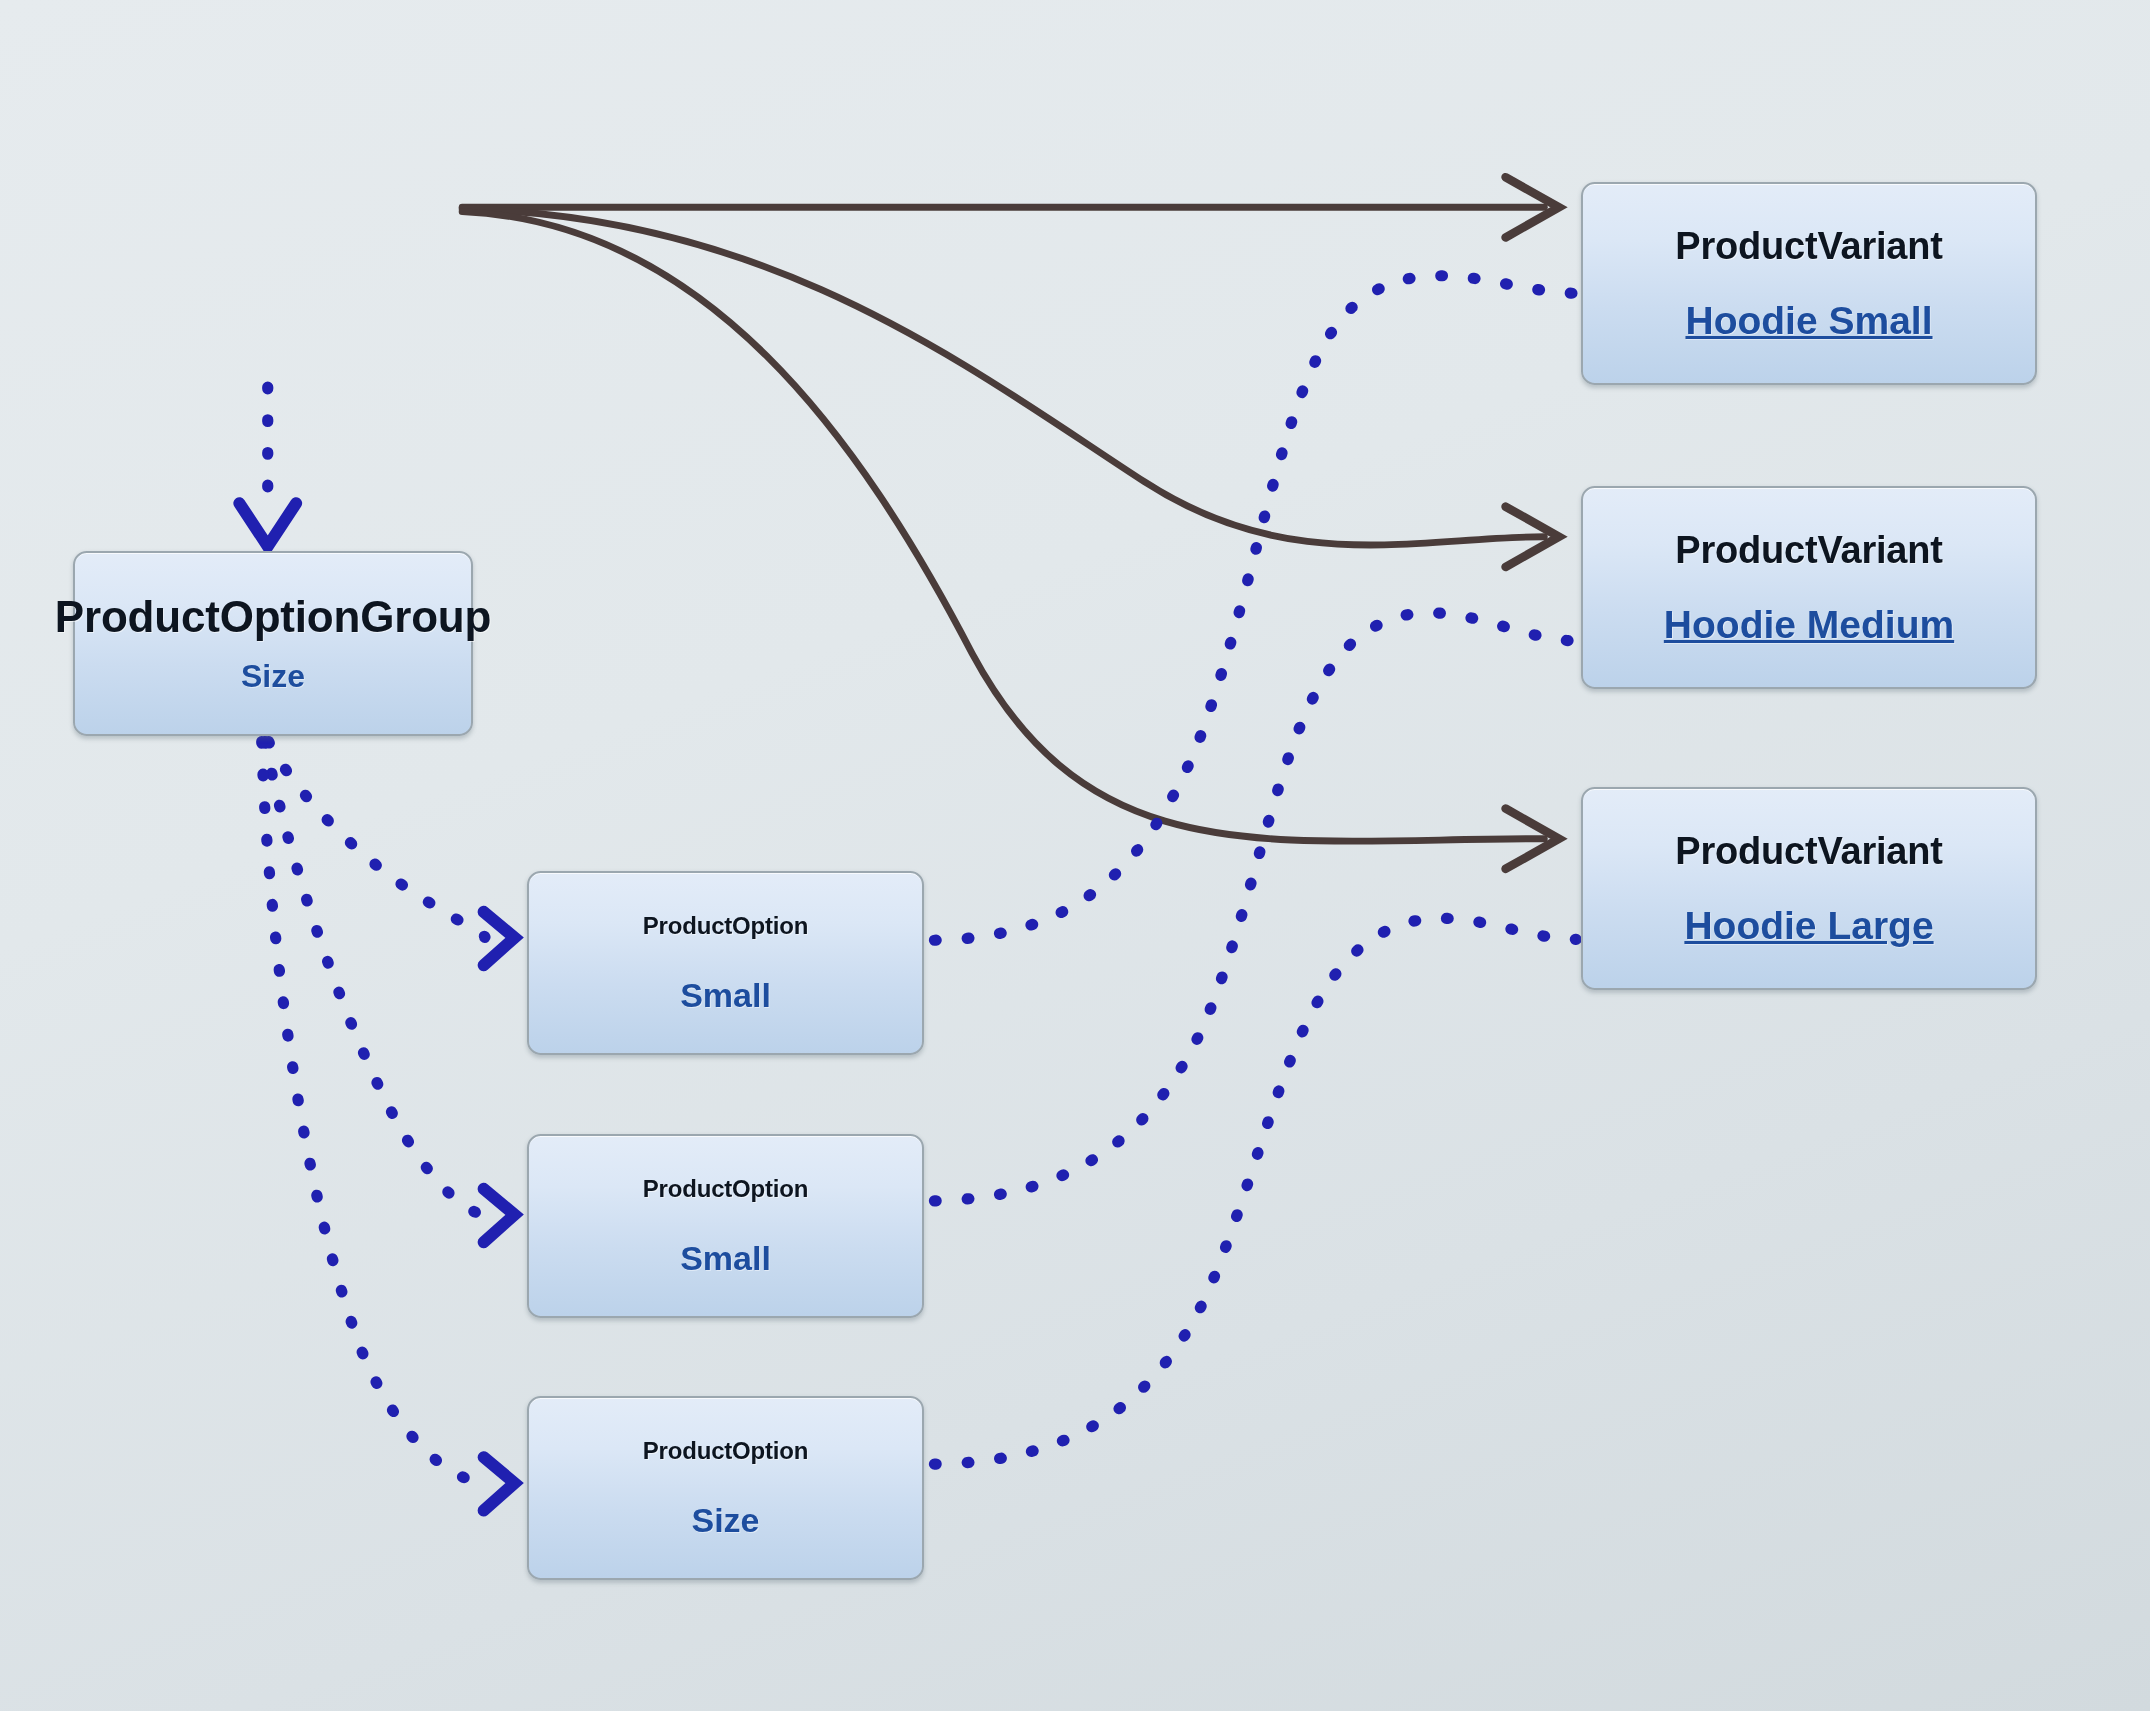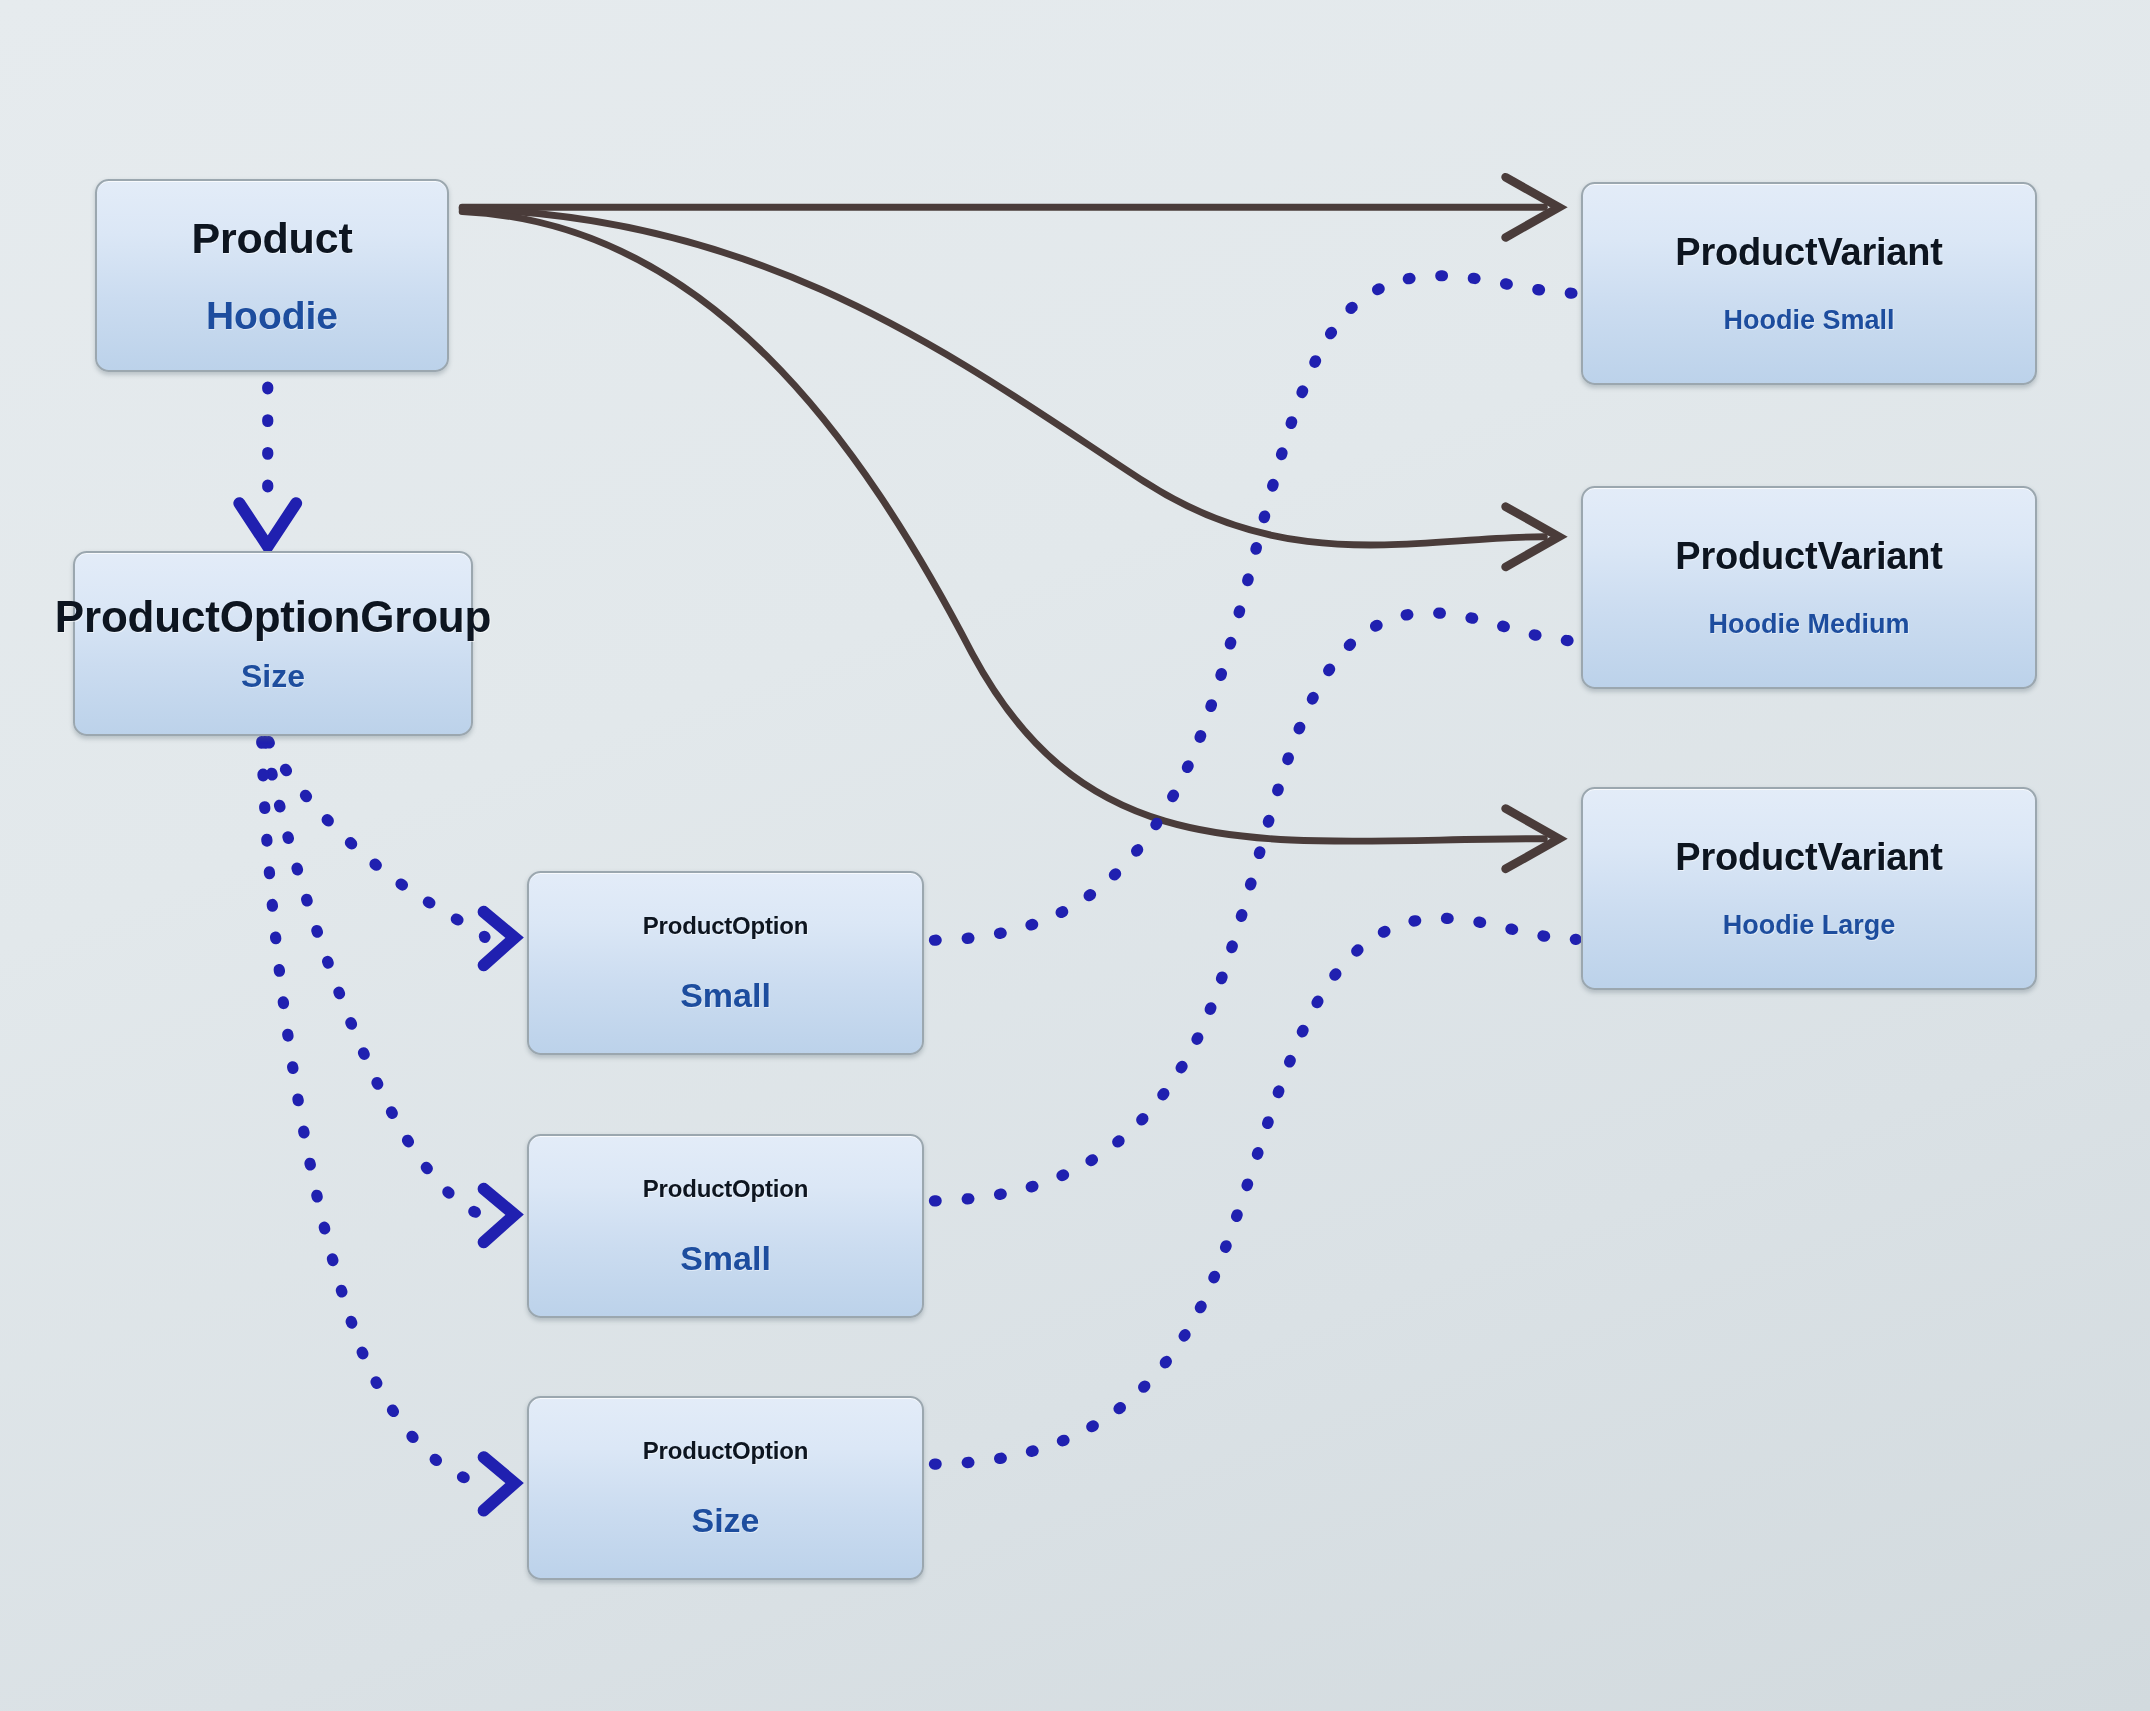--- a/index.html
+++ b/index.html
@@ -72,21 +72,21 @@
   .node-option { left: 527px; width: 397px; height: 184px; }
   .node-option .type { font-size: 24px; margin-bottom: 36px; }
   .node-option .value { font-size: 34px; }
   #node-option-small  { top: 871px; }
   #node-option-medium { top: 1134px; }
   #node-option-large  { top: 1396px; }
 
   
   .node-variant { left: 1581px; width: 456px; height: 203px; }
   .node-variant .type { font-size: 38px; margin-bottom: 31px; }
-  .node-variant .value { font-size: 27px; }
+  .node-variant .value { font-size: 39px; text-decoration: underline; }
   #node-variant-small  { top: 182px; }
   #node-variant-medium { top: 486px; }
   #node-variant-large  { top: 787px; }
 </style>
 </head>
 <body>
 
 <div id="canvas">
 
   <svg id="edges" viewBox="0 0 2500 1989" xmlns="http://www.w3.org/2000/svg">
@@ -132,24 +132,20 @@
 
     <g>
       <path d="M 1086 1396 C 1250 1392, 1340 1320, 1400 1190 C 1470 1020, 1490 810, 1580 740 C 1665 675, 1755 745, 1832 745" fill="none" stroke="#2020b0" stroke-width="13" stroke-linecap="round" stroke-dasharray="2 36"></path>
     </g>
 
     <g>
       <path d="M 1086 1702 C 1250 1700, 1345 1630, 1405 1500 C 1475 1330, 1500 1160, 1590 1095 C 1672 1035, 1757 1092, 1832 1092" fill="none" stroke="#2020b0" stroke-width="13" stroke-linecap="round" stroke-dasharray="2 36"></path>
     </g>
   </svg>
 
-  <div class="node" id="node-product">
-    <div class="type">Product</div>
-    <div class="value">Hoodie</div>
-  </div>
 
   <div class="node" id="node-optiongroup">
     <div class="type">ProductOptionGroup</div>
     <div class="value">Size</div>
   </div>
 
   <div class="node node-option" id="node-option-small">
     <div class="type">ProductOption</div>
     <div class="value">Small</div>
   </div>

